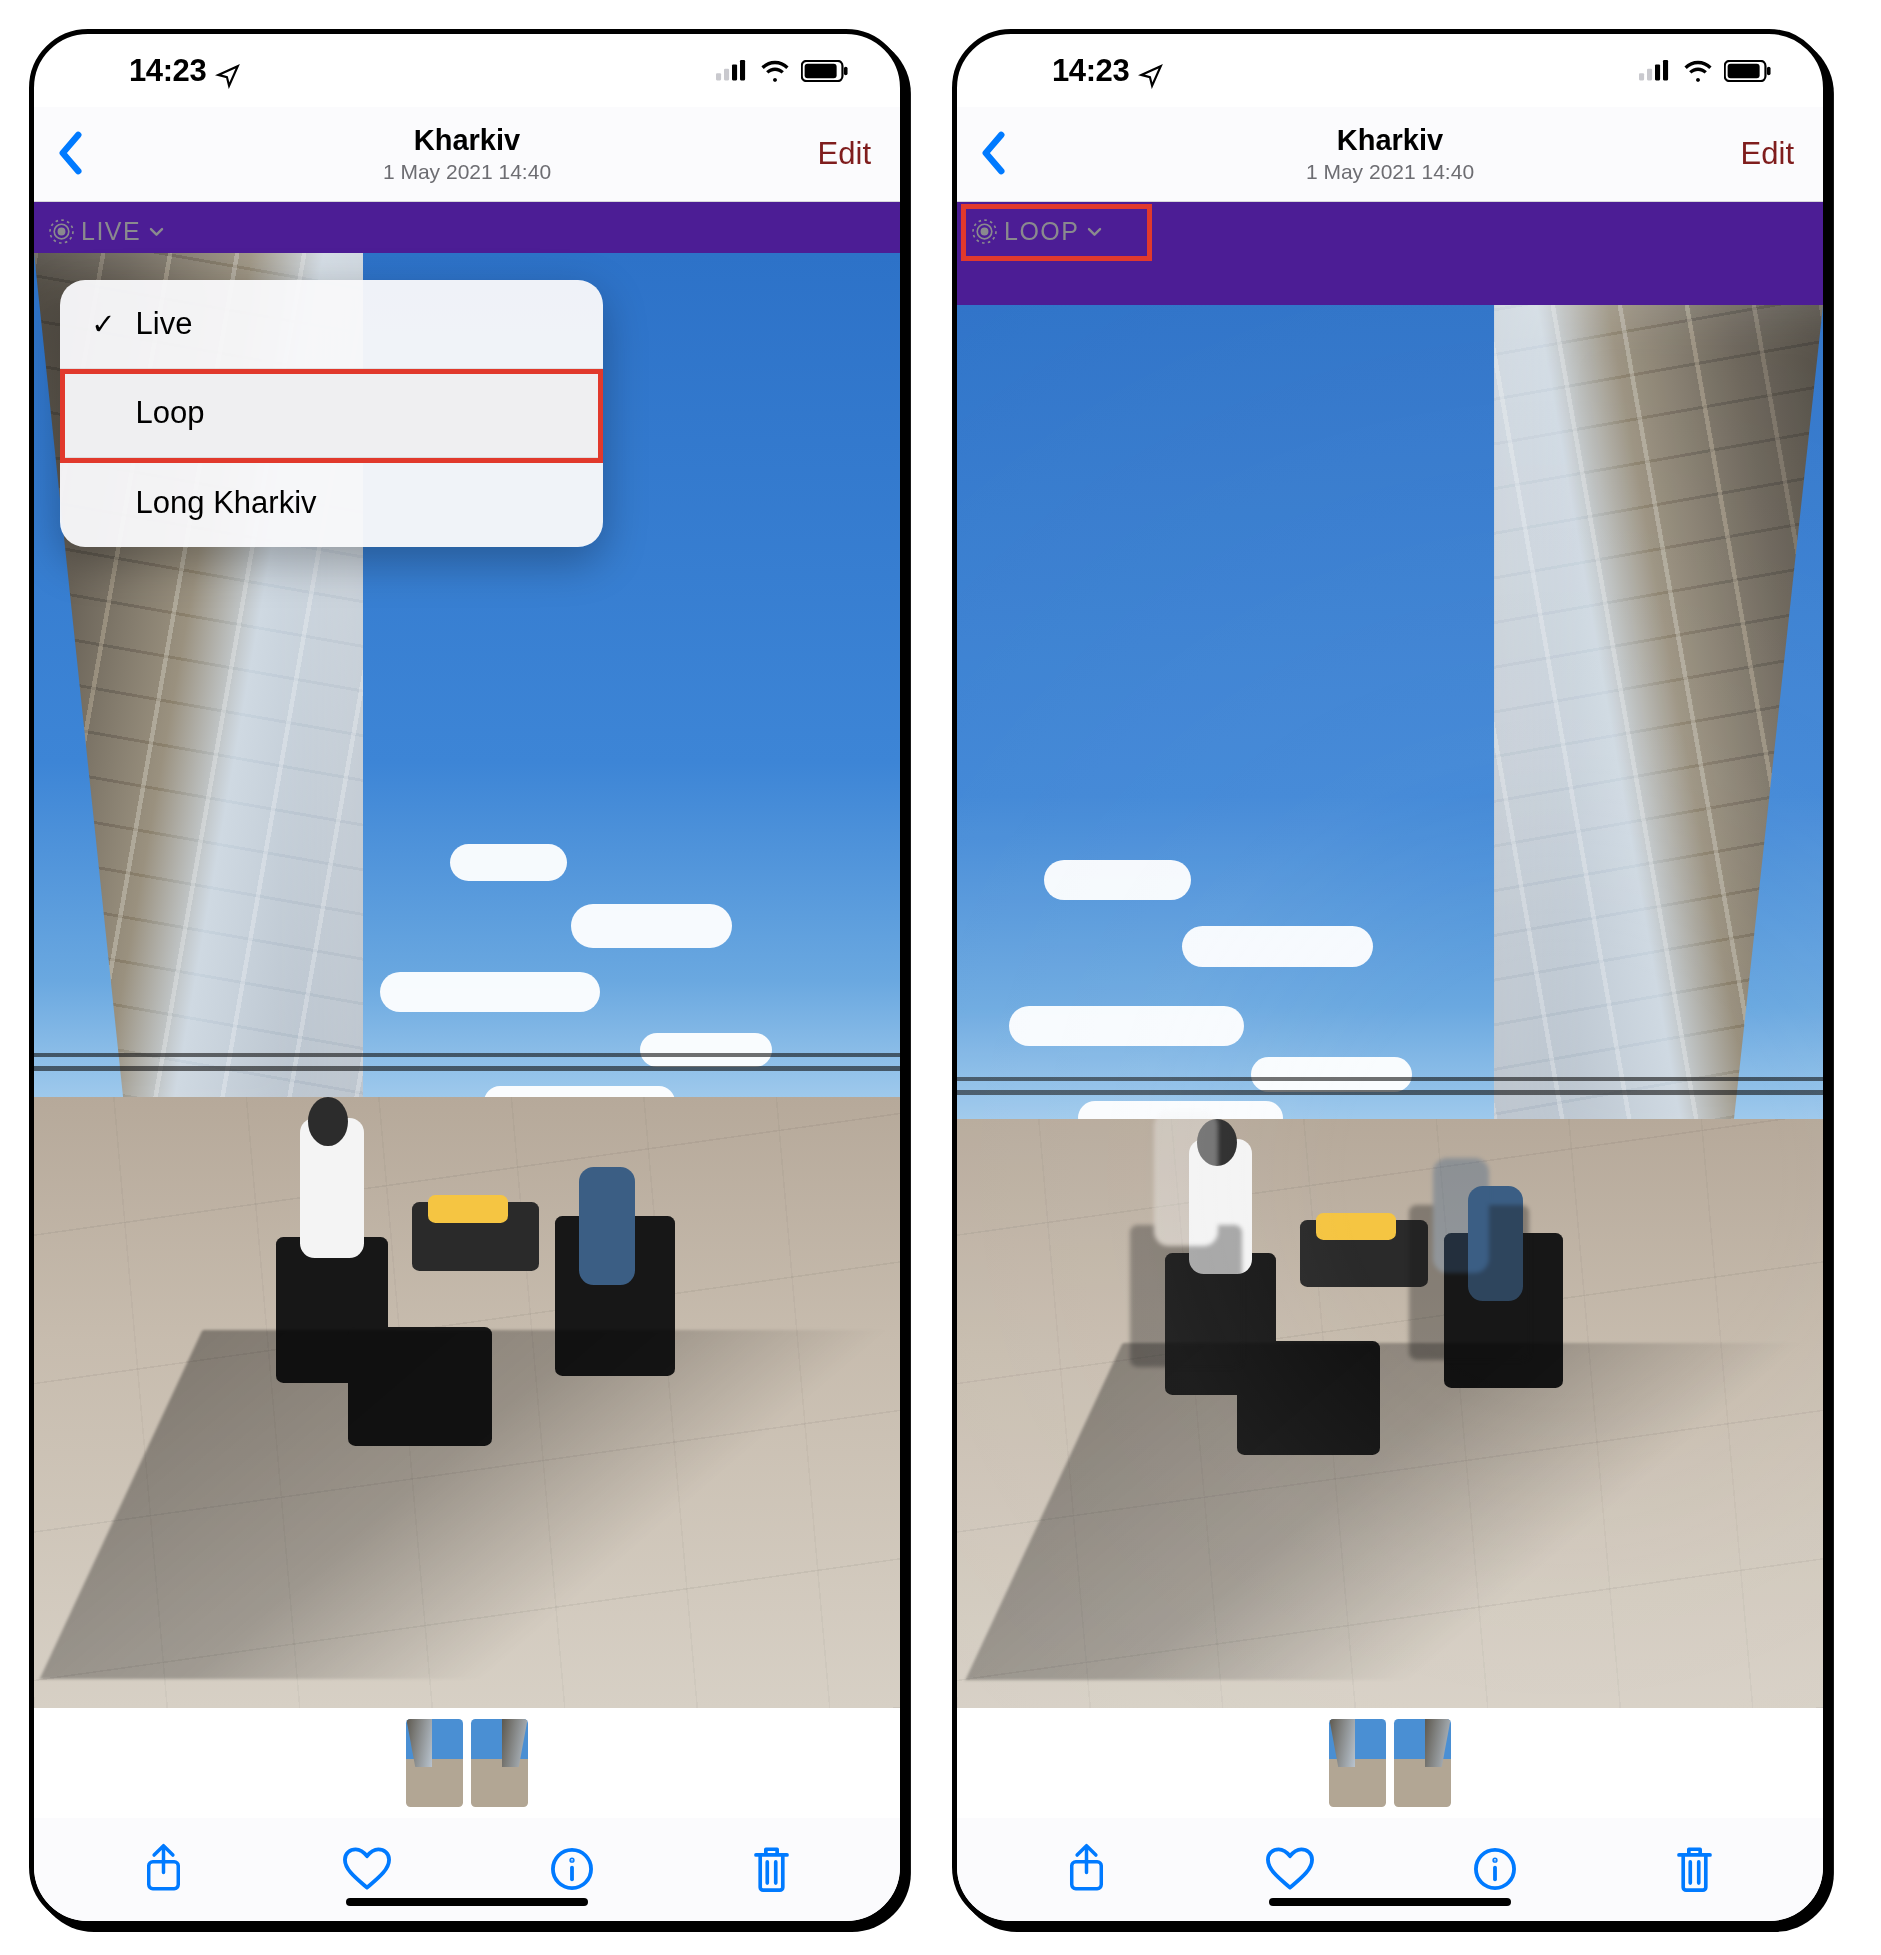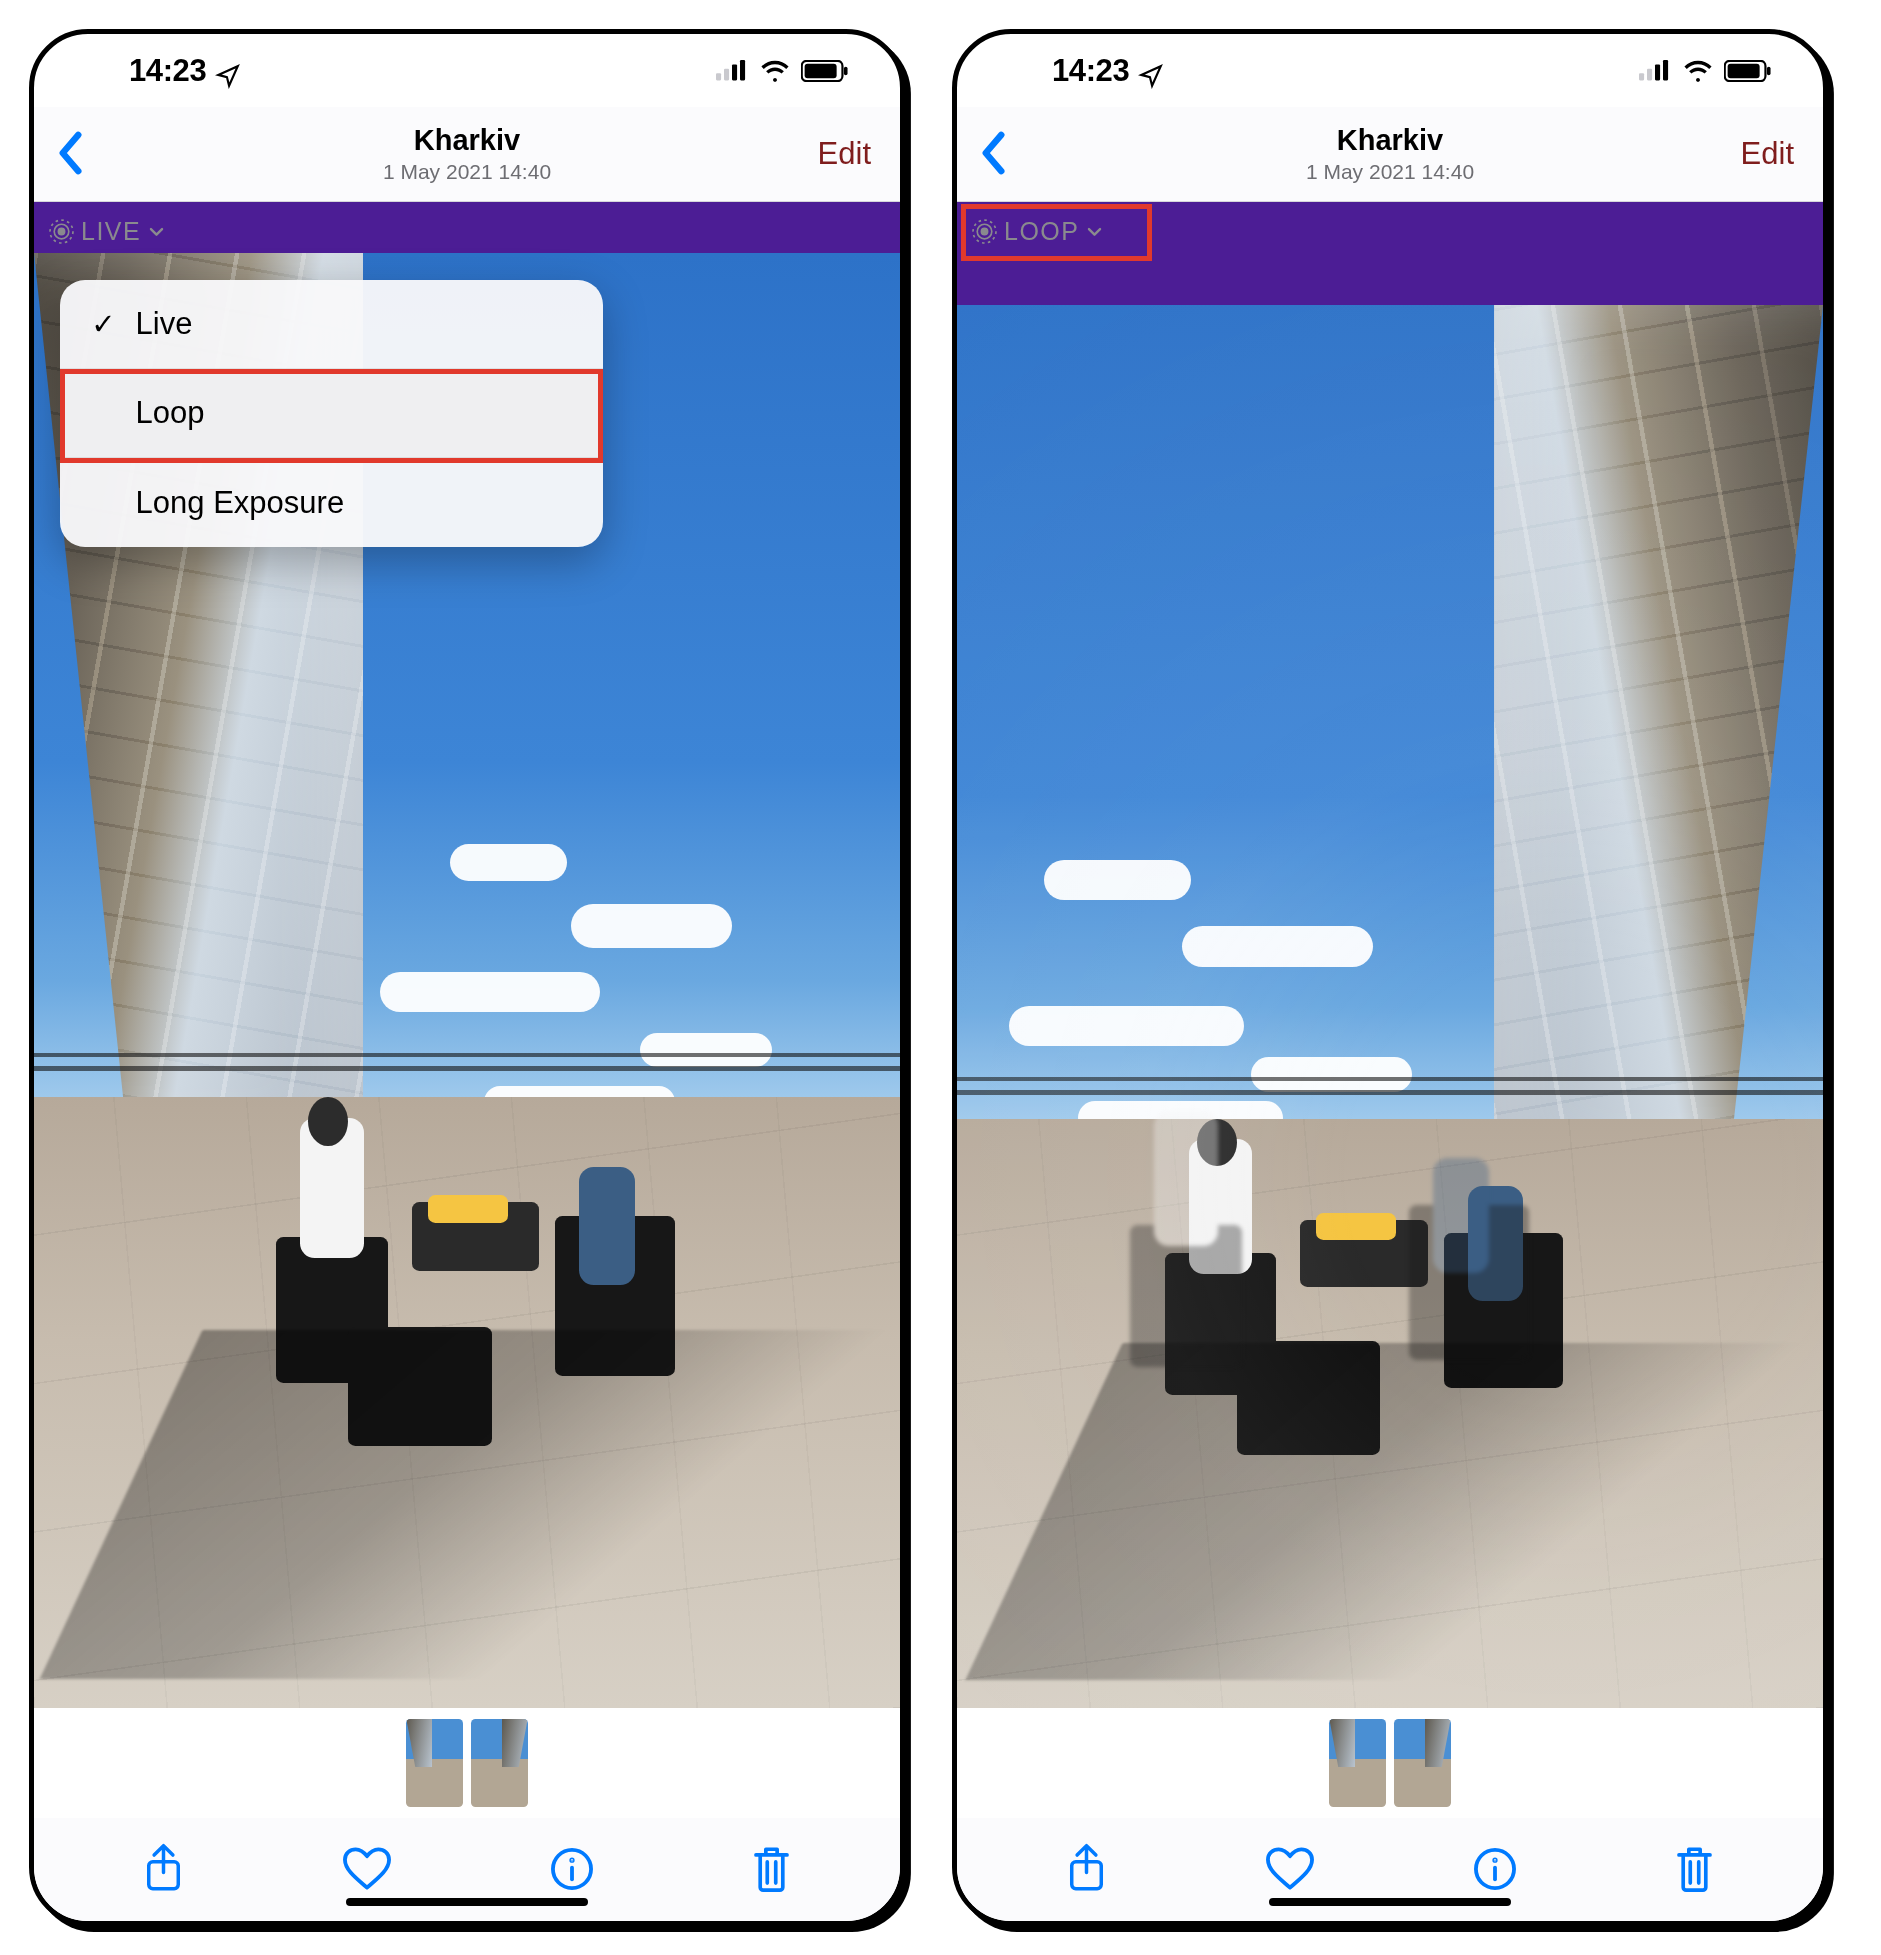--- a/index.html
+++ b/index.html
@@ -309,21 +309,21 @@
       <div class="menu-item">
         <span class="check">✓</span>
         <span>Live</span>
       </div>
       <div class="menu-item highlight">
         <span class="check"></span>
         <span>Loop</span>
       </div>
       <div class="menu-item">
         <span class="check"></span>
-        <span>Long Exposure</span>
+        <span>Long Kharkiv</span>
       </div>
     </div>
 
     <div class="red-box" style="top:167px; left:26px; width:543px; height:94px;"></div>
   </div>
 
   <div class="thumbs">
     <div class="thumb t1">
         <div class="mini-bldg"></div>
       </div>

